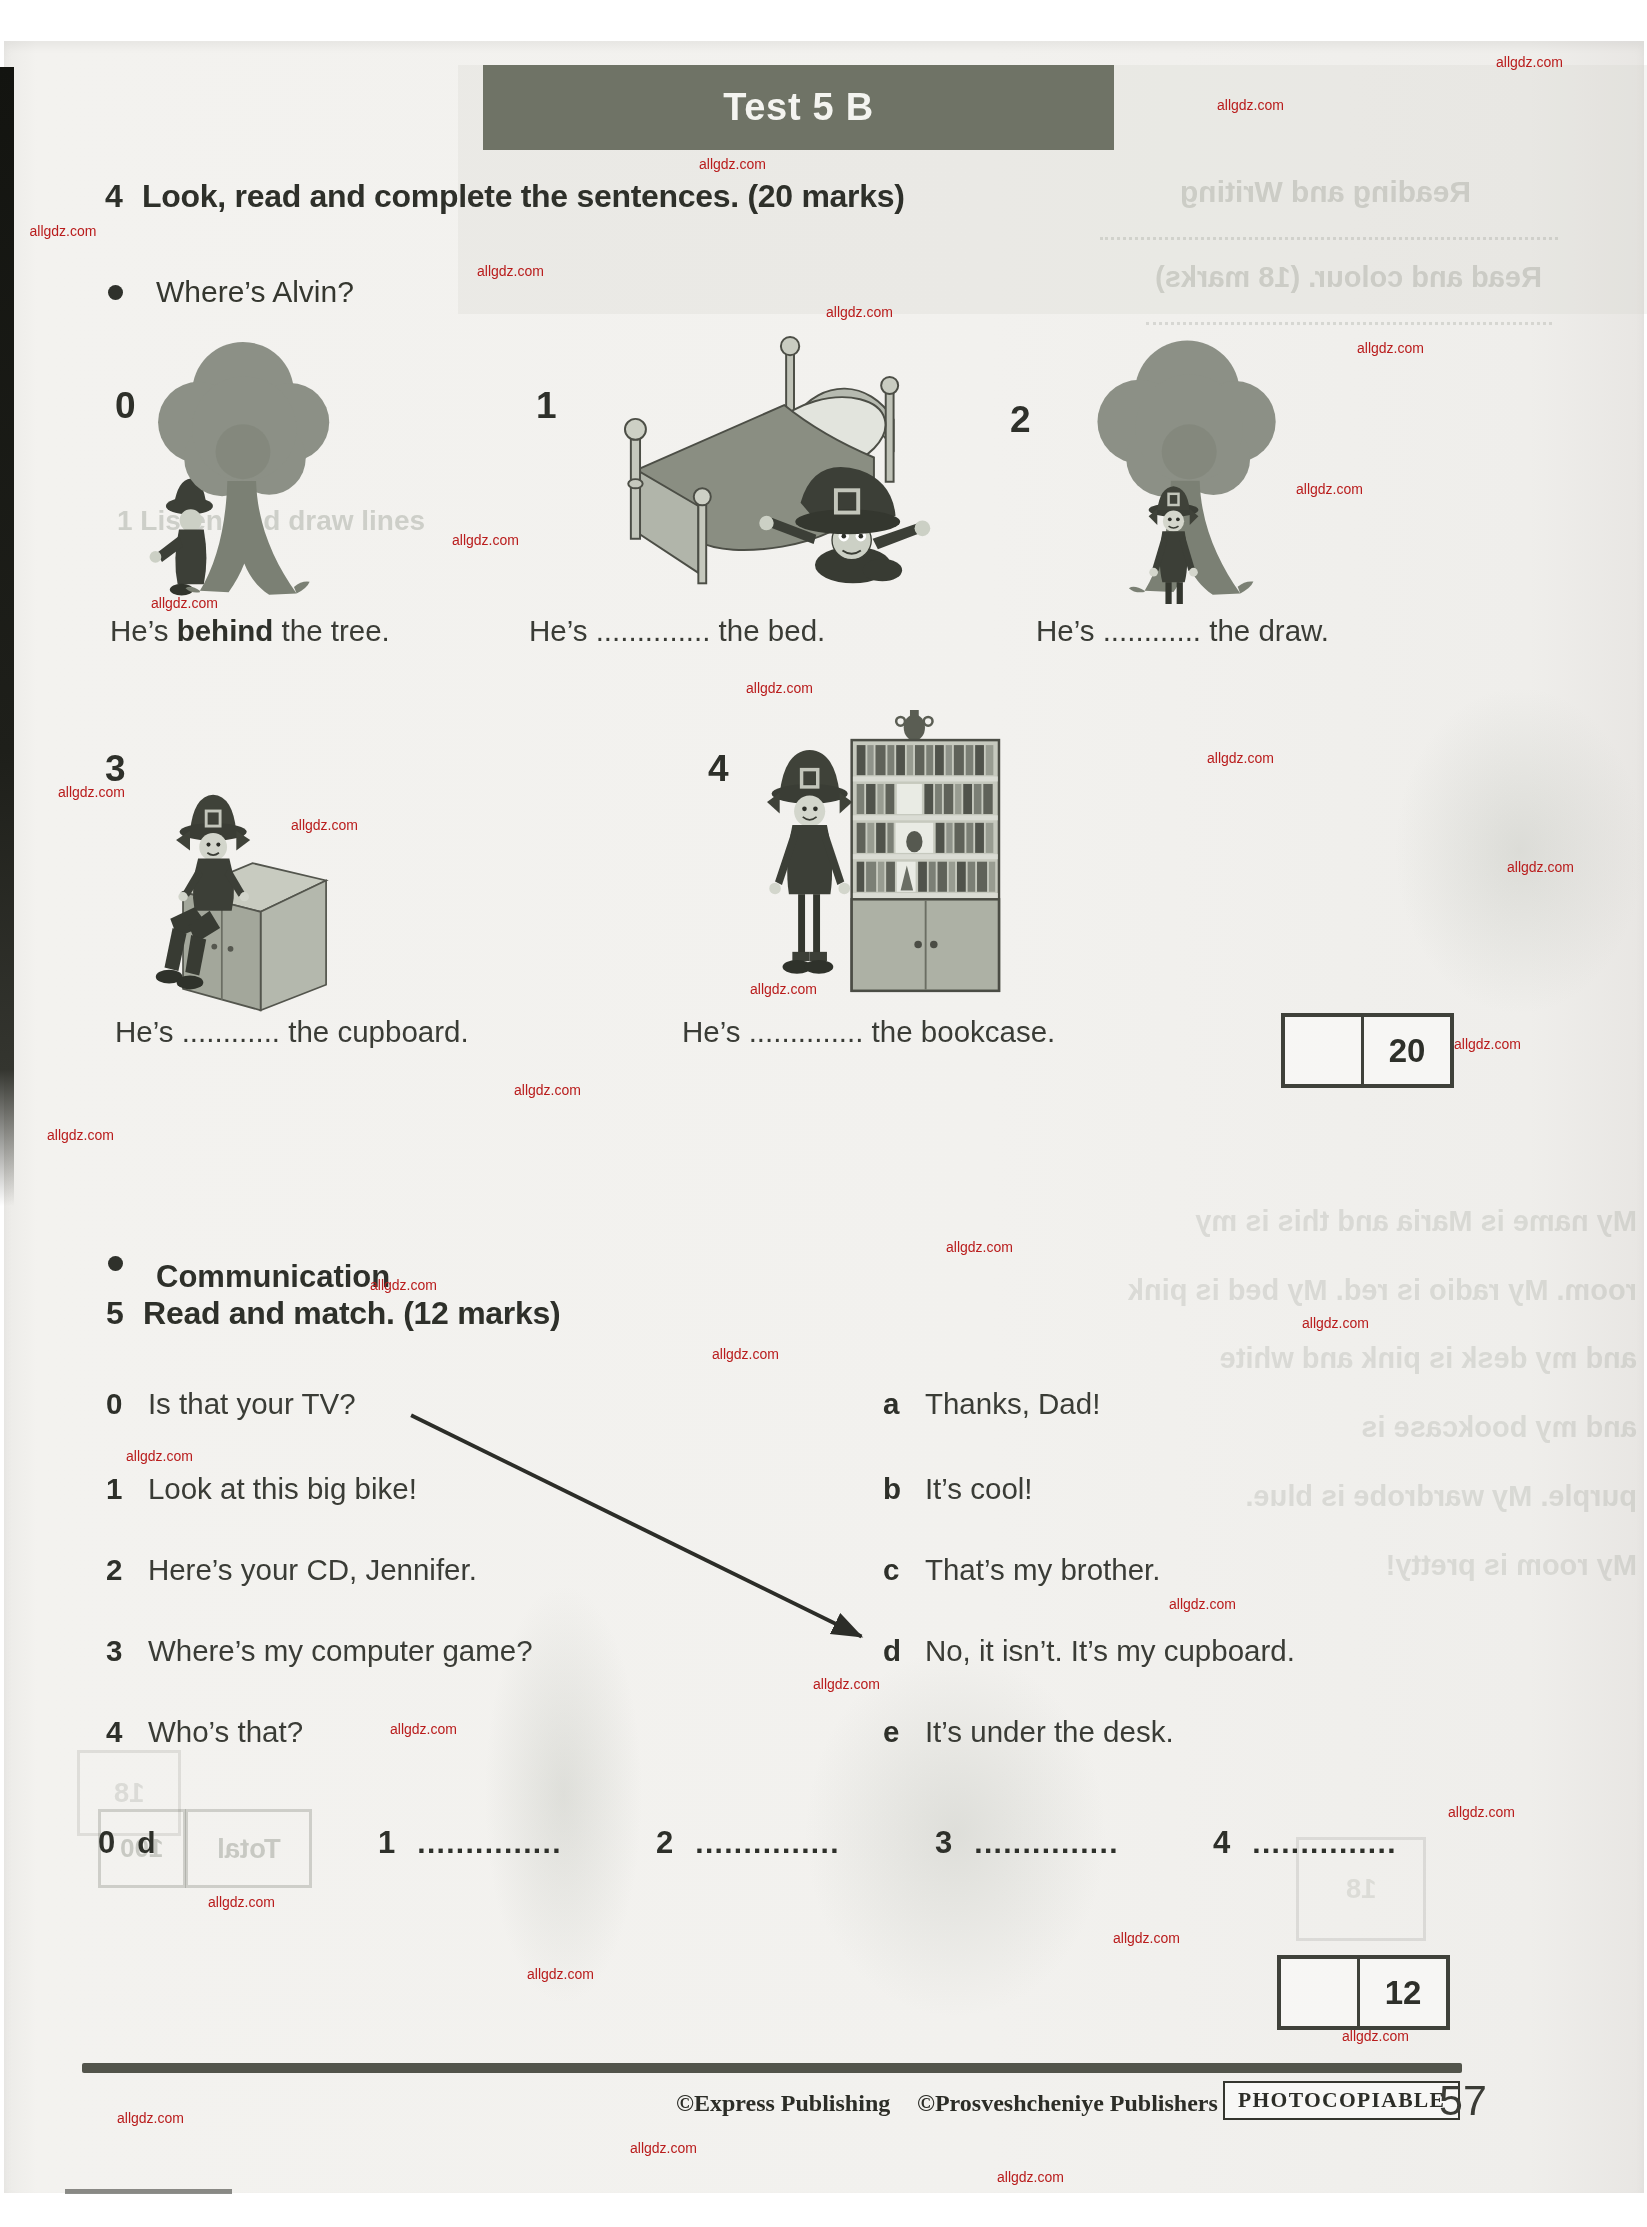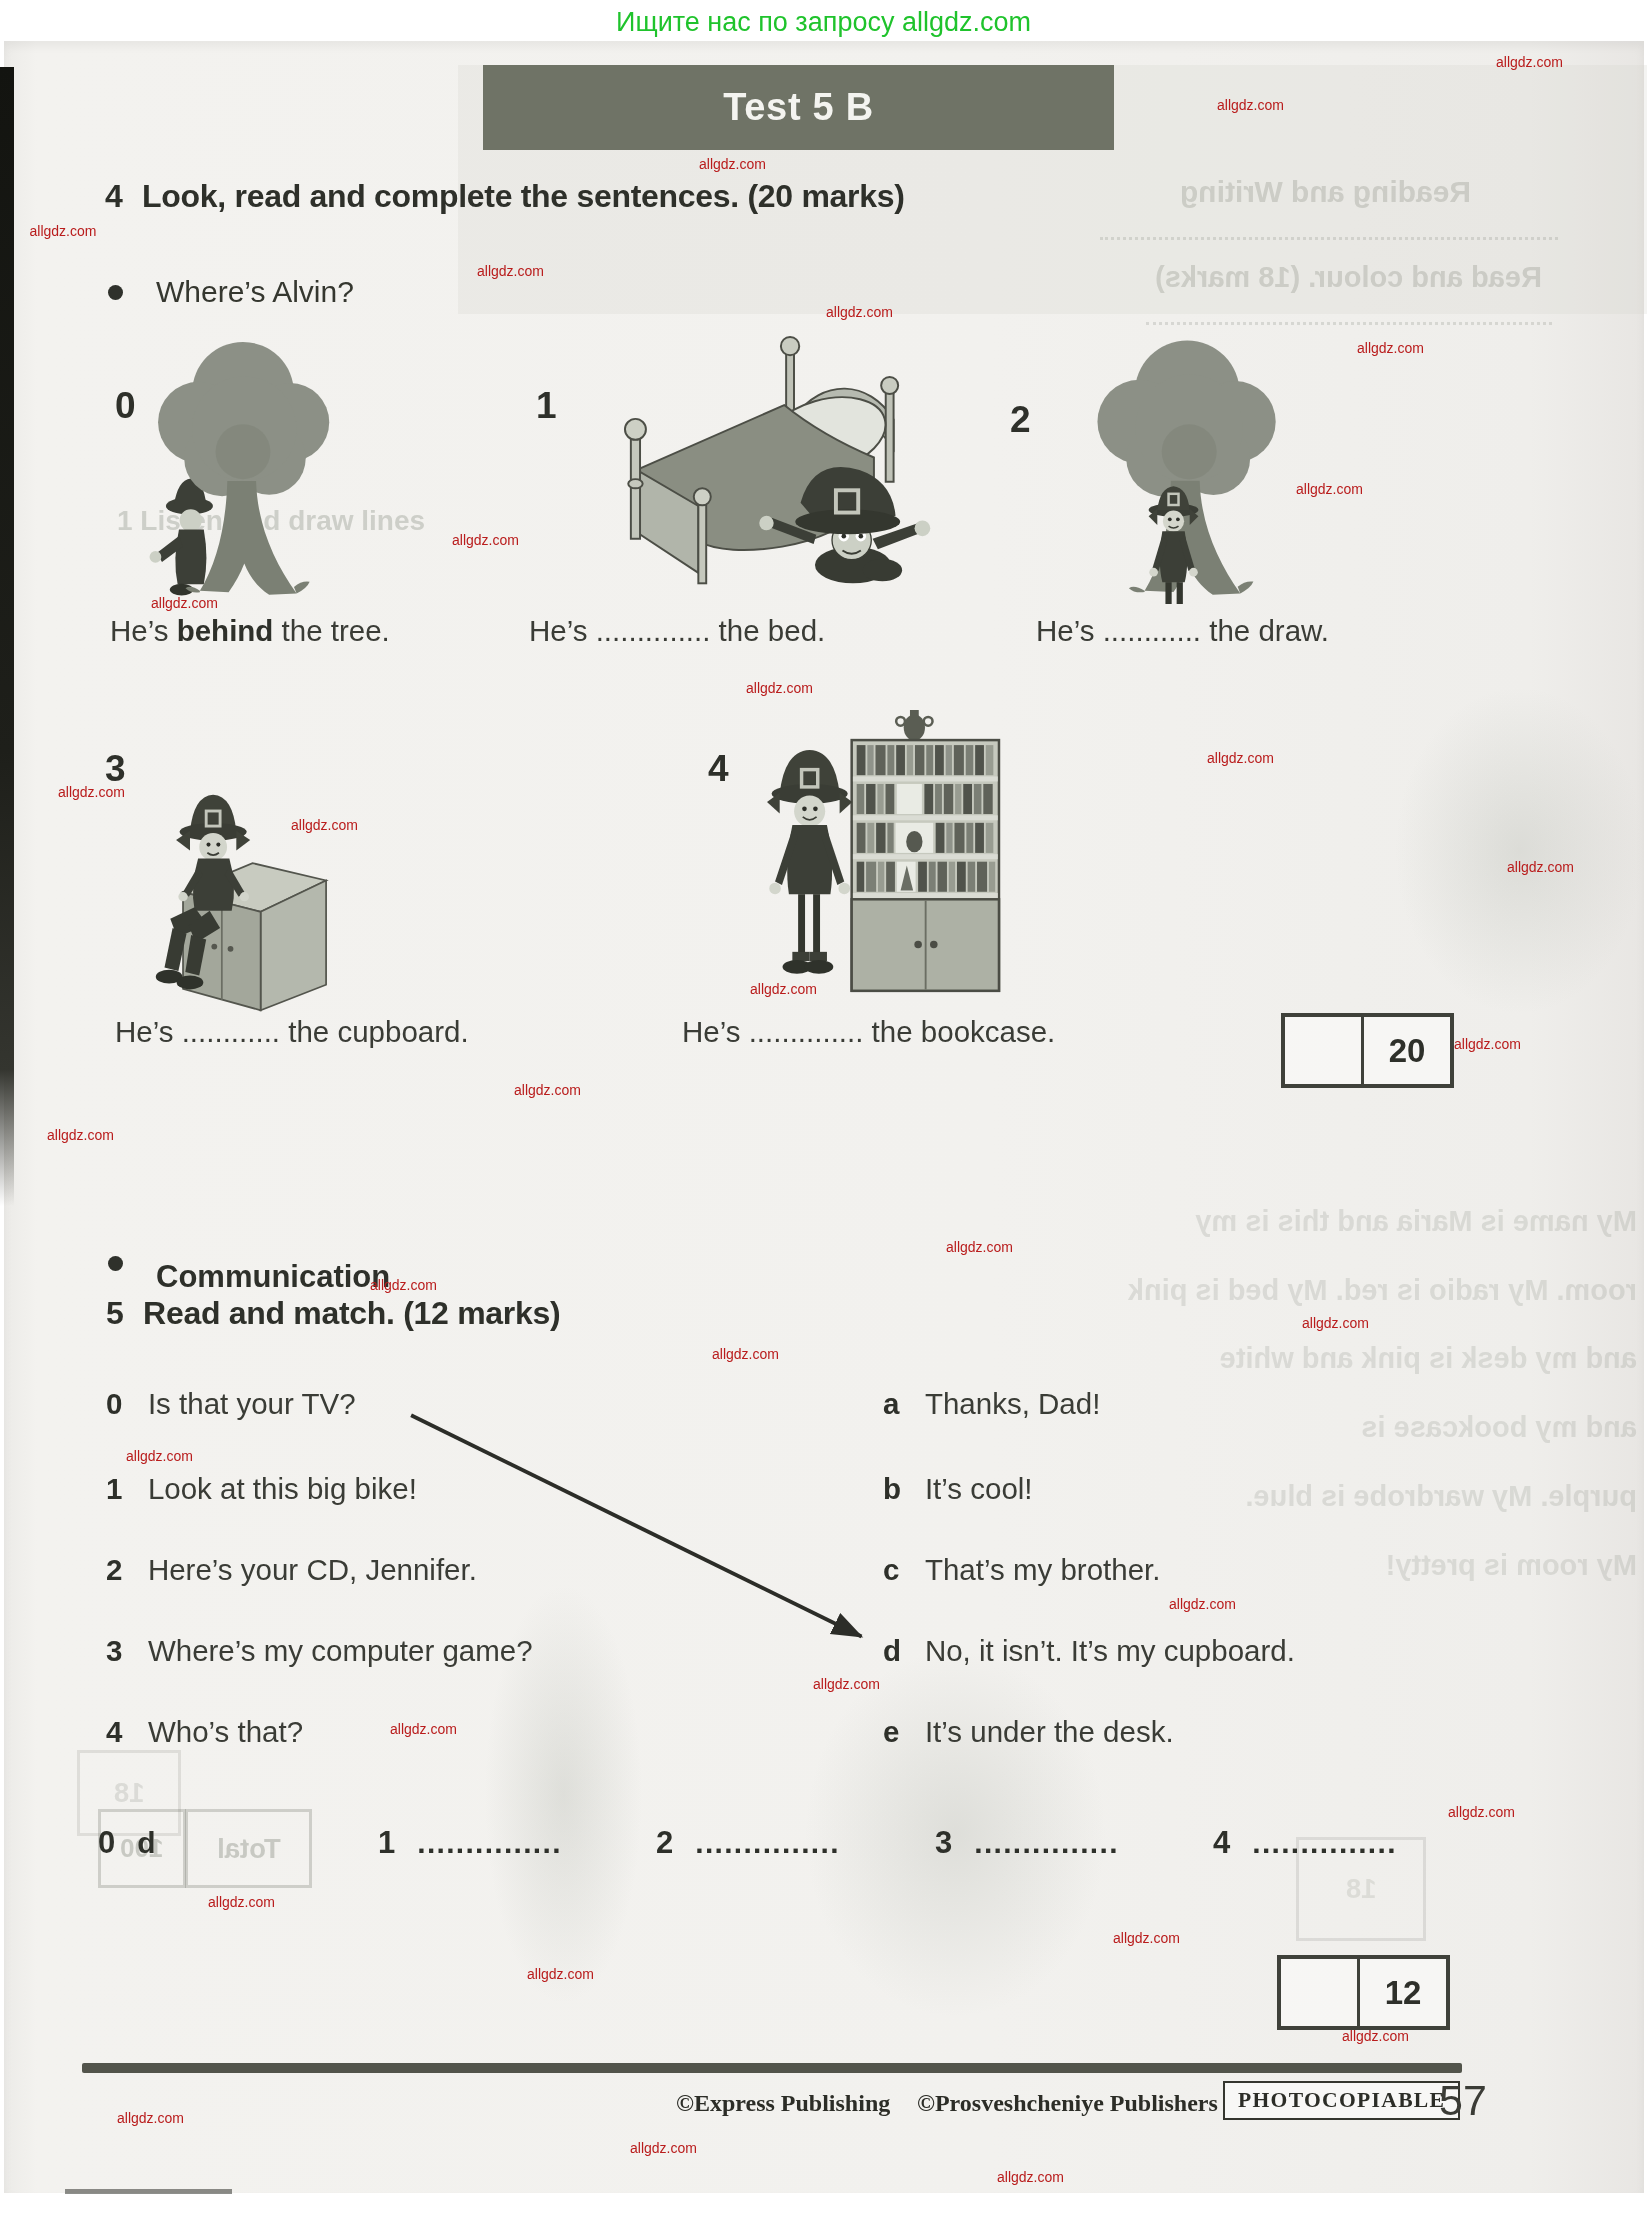--- a/index.html
+++ b/index.html
@@ -57,21 +57,20 @@
   #purple-line{position:absolute;left:0;right:0;top:2196px;text-align:center;font-size:27px;font-weight:500;color:#4a1282;}
   .wm{position:absolute;font-size:14px;font-weight:400;color:#b91c1c;white-space:nowrap;z-index:40;}
   .figsvg{position:absolute;}
   #arrow-overlay{position:absolute;left:0;top:0;z-index:30;pointer-events:none;}
 </style>
 </head>
 <body>
 
 <div id="screen">
 
-  <div id="green-line">Ищите нас по запросу allgdz.com</div>
 
   <div id="paper"></div>
   <div id="top-band"></div>
   <div id="left-strip"></div>
 
   <div class="ghost mirror" style="left:1067px;top:175px;width:517px;font-size:30px;text-align:center;">Reading and Writing</div>
   <div class="ghost-dots" style="left:1100px;top:237px;width:458px;"></div>
   <div class="ghost mirror" style="left:1113px;top:261px;width:471px;font-size:29px;text-align:center;">Read and colour. (18 marks)</div>
   <div class="ghost-dots" style="left:1146px;top:322px;width:406px;"></div>
   <div class="ghost" style="left:117px;top:505px;font-size:28px;color:rgba(120,125,113,0.30);">1  Listen and draw lines</div>

